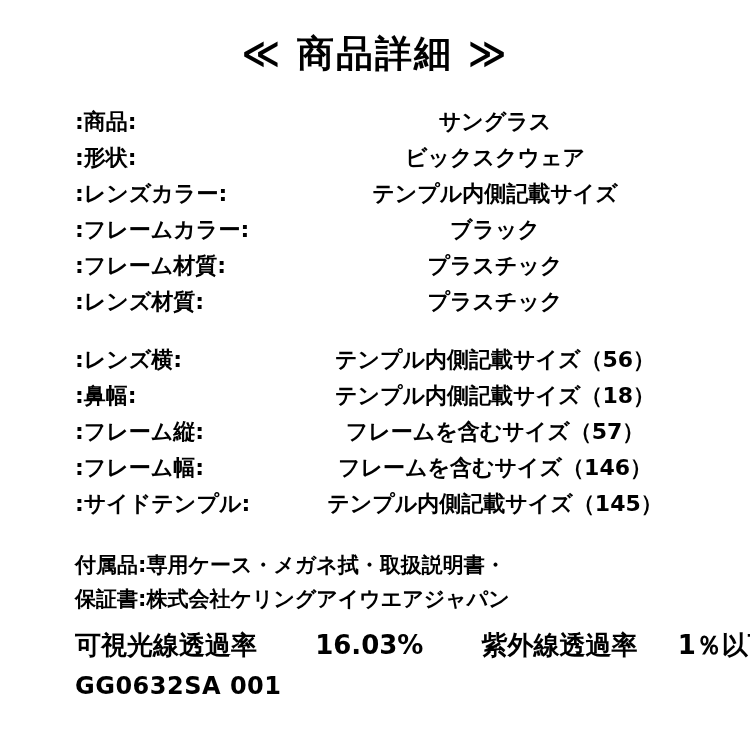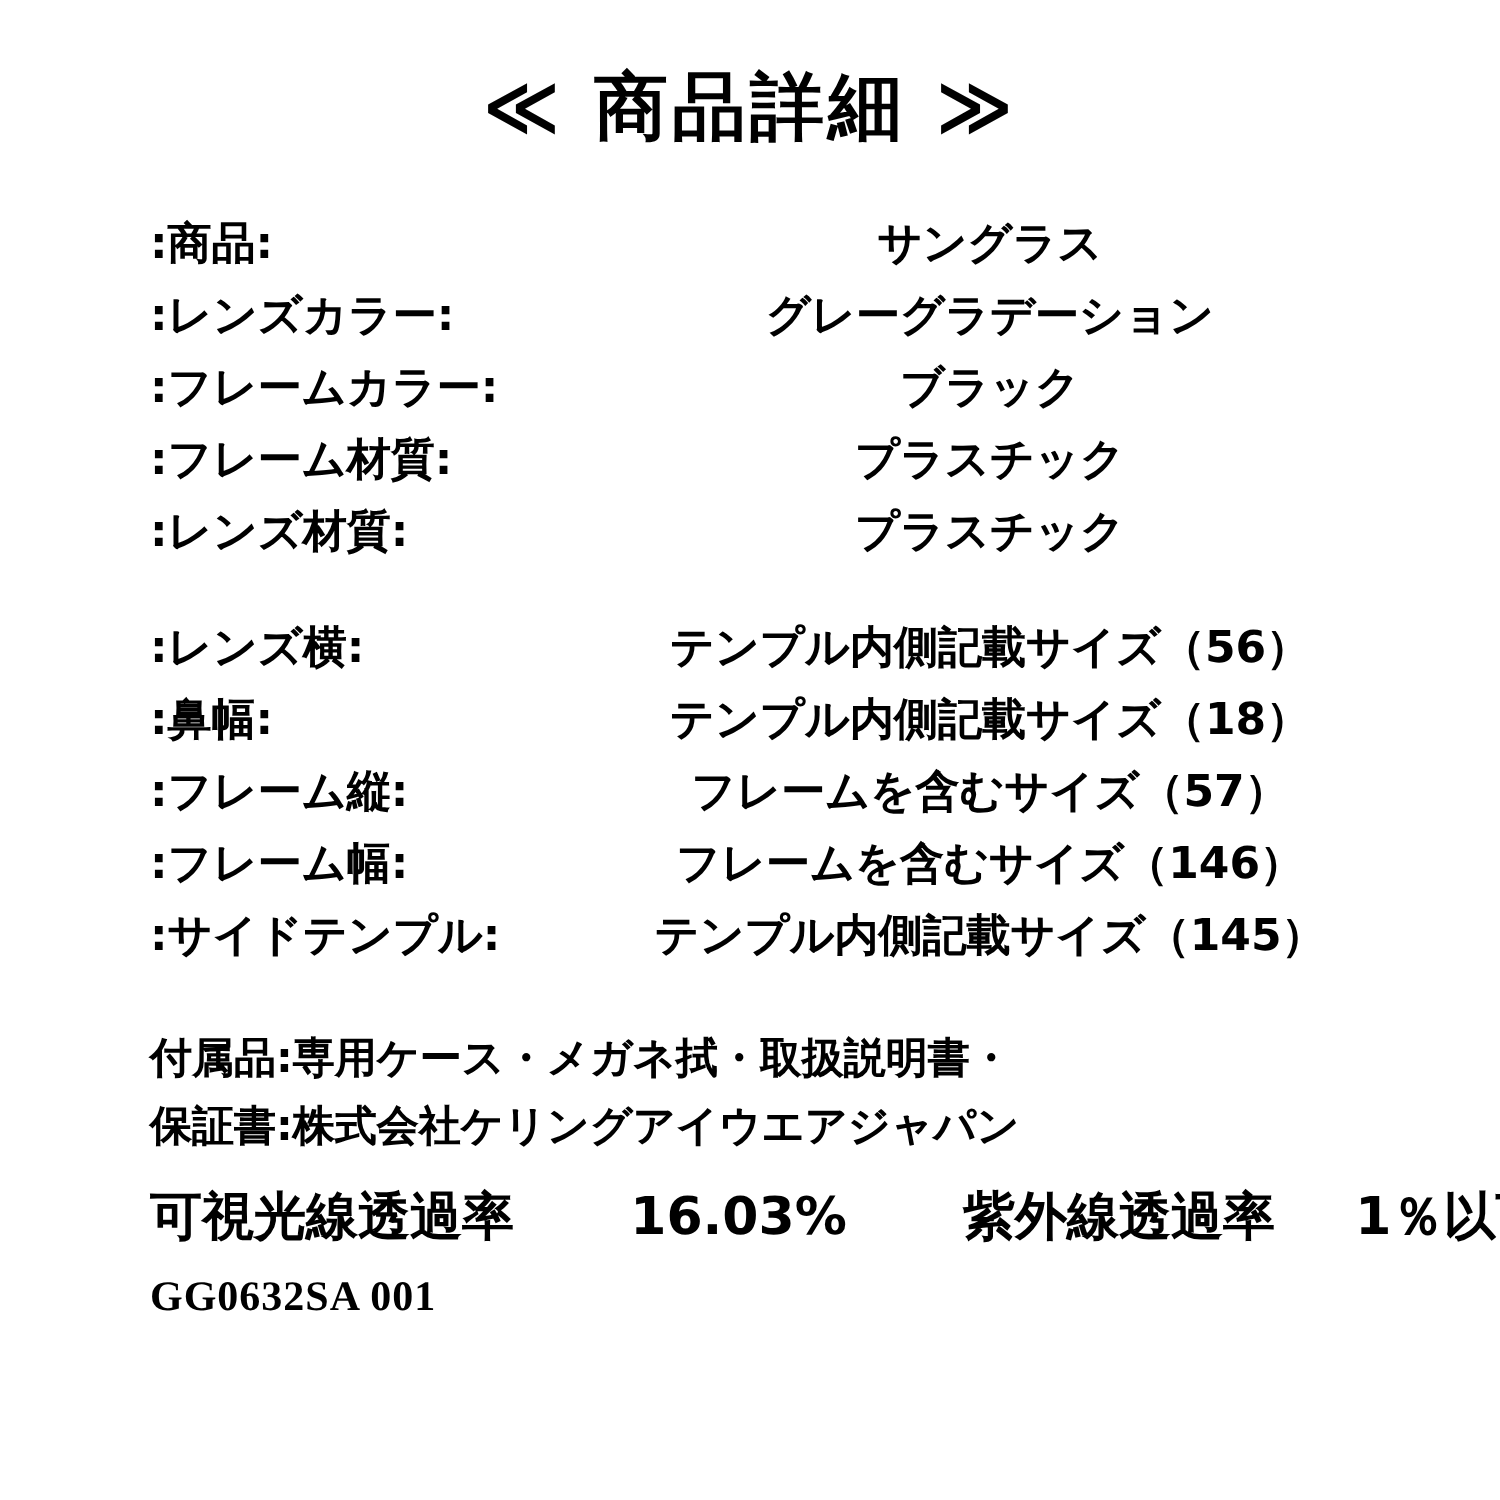--- a/index.html
+++ b/index.html
@@ -71,43 +71,46 @@
   }
   .trans-line .gap {
     display: inline-block;
     width: 22px;
   }
   .trans-line .gap-wide {
     display: inline-block;
     width: 40px;
   }
   .model-line {
-    font-size: 21px;
+    font-size: 24px;
     font-weight: bold;
     line-height: 1.62;
     letter-spacing: 0.5px;
-    font-family: Liberation Serif, serif;
   }
 </style>
 </head>
 <body>
 
 <div class="page">
 
   <div class="title">≪ 商品詳細 ≫</div>
 
   <table class="spec-table">
     <tbody>
       <tr>
         <td class="spec-label">:商品:</td>
         <td class="spec-value">サングラス</td>
       </tr>
       <tr>
+        <td class="spec-label">:形状:</td>
+        <td class="spec-value">ビックスクウェア</td>
+      </tr>
+      <tr>
         <td class="spec-label">:レンズカラー:</td>
-        <td class="spec-value">グレーグラデーション</td>
+        <td class="spec-value">テンプル内側記載サイズ</td>
       </tr>
       <tr>
         <td class="spec-label">:フレームカラー:</td>
         <td class="spec-value">ブラック</td>
       </tr>
       <tr>
         <td class="spec-label">:フレーム材質:</td>
         <td class="spec-value">プラスチック</td>
       </tr>
       <tr>

